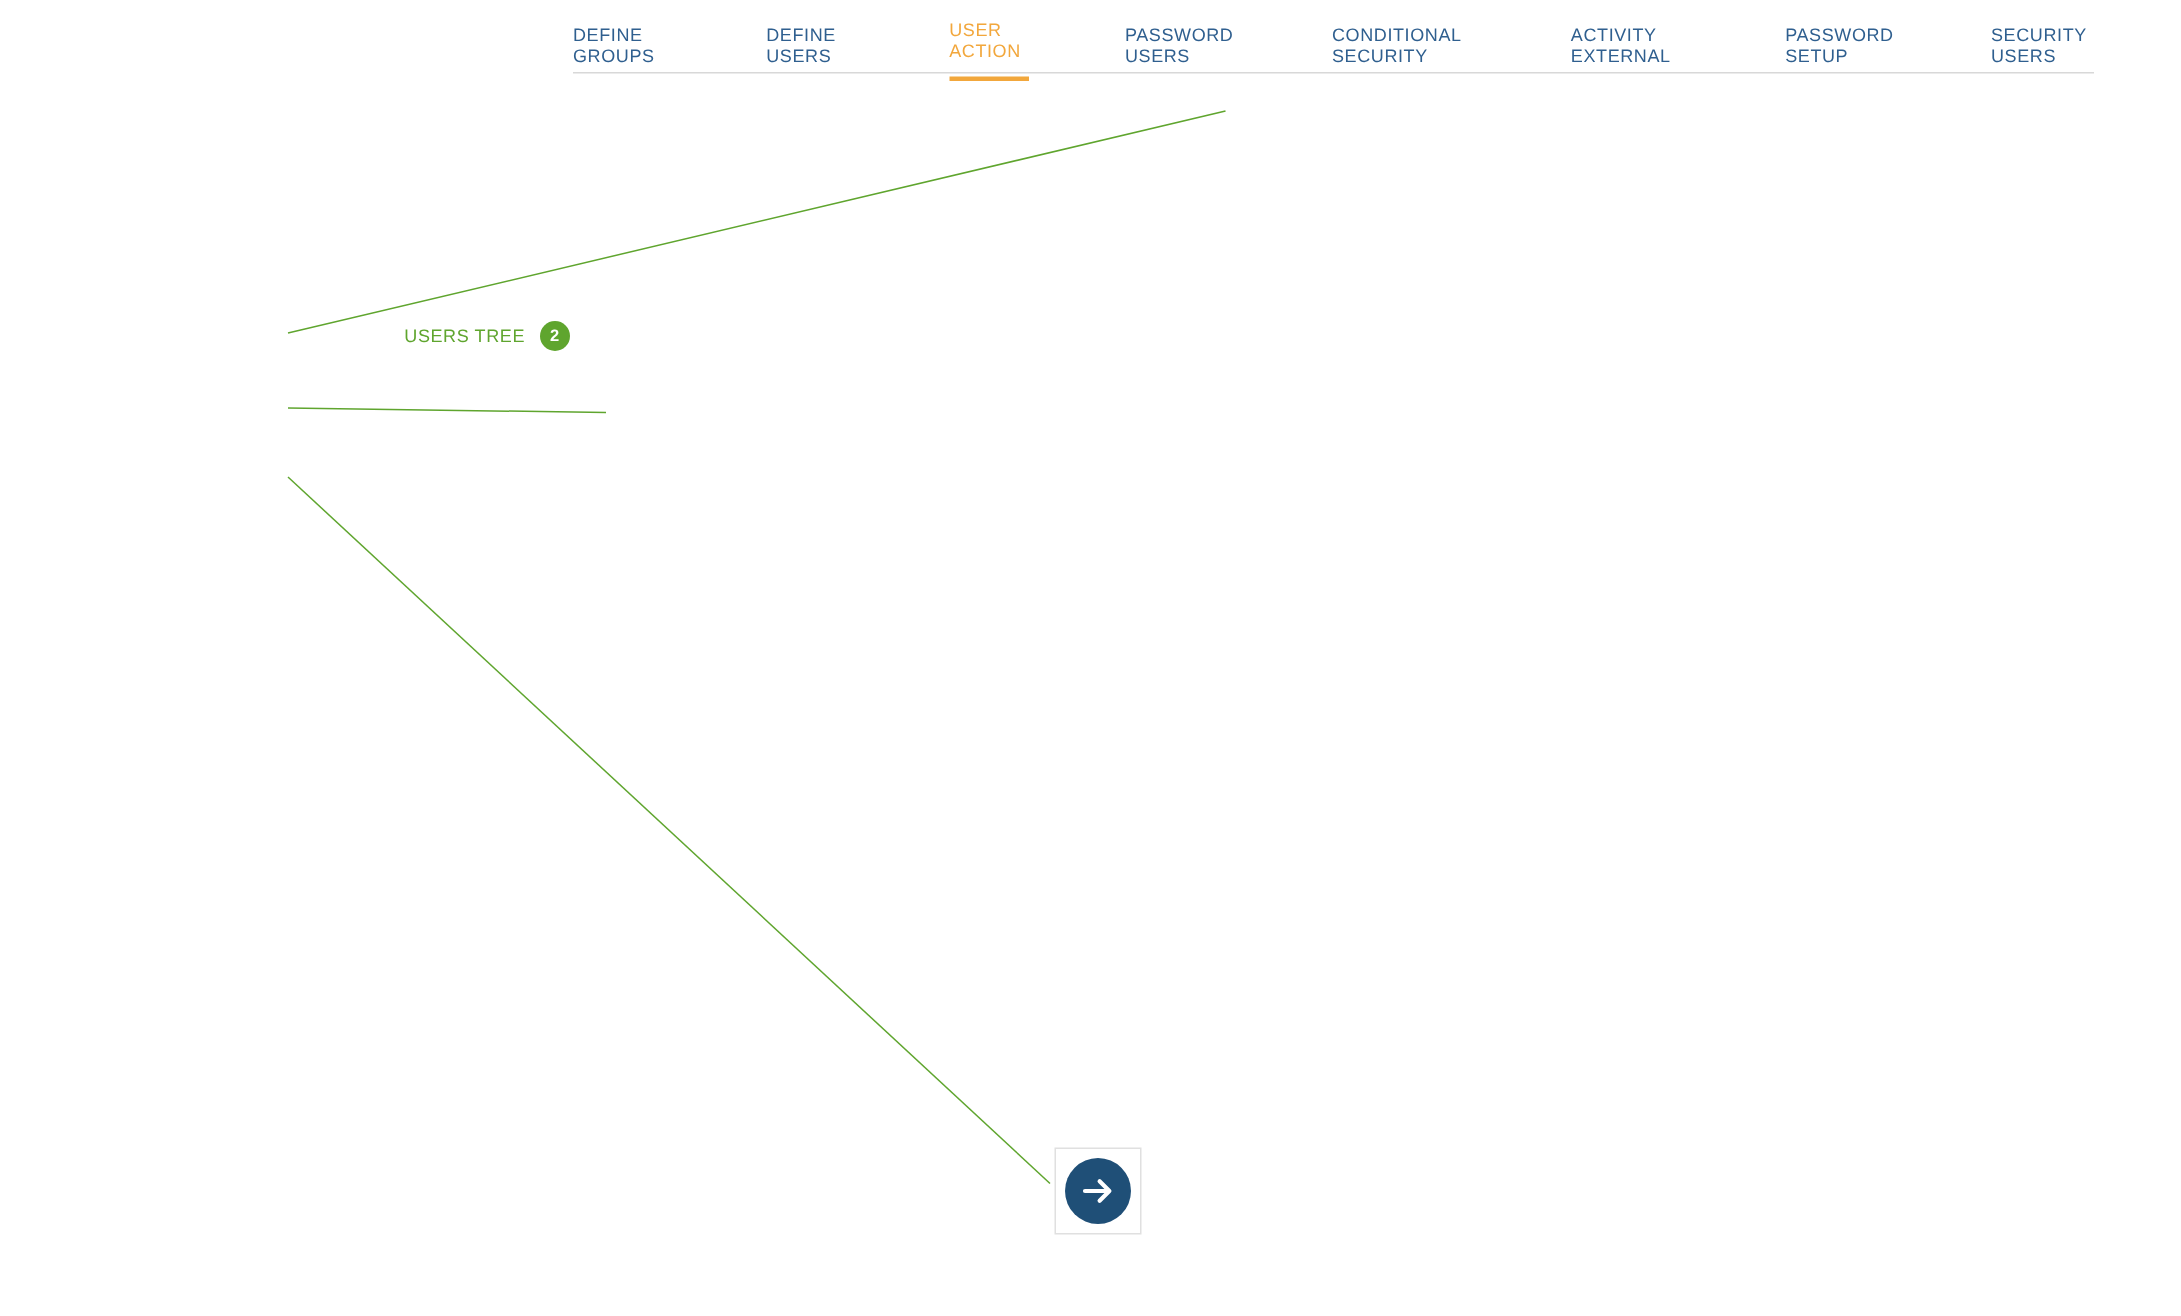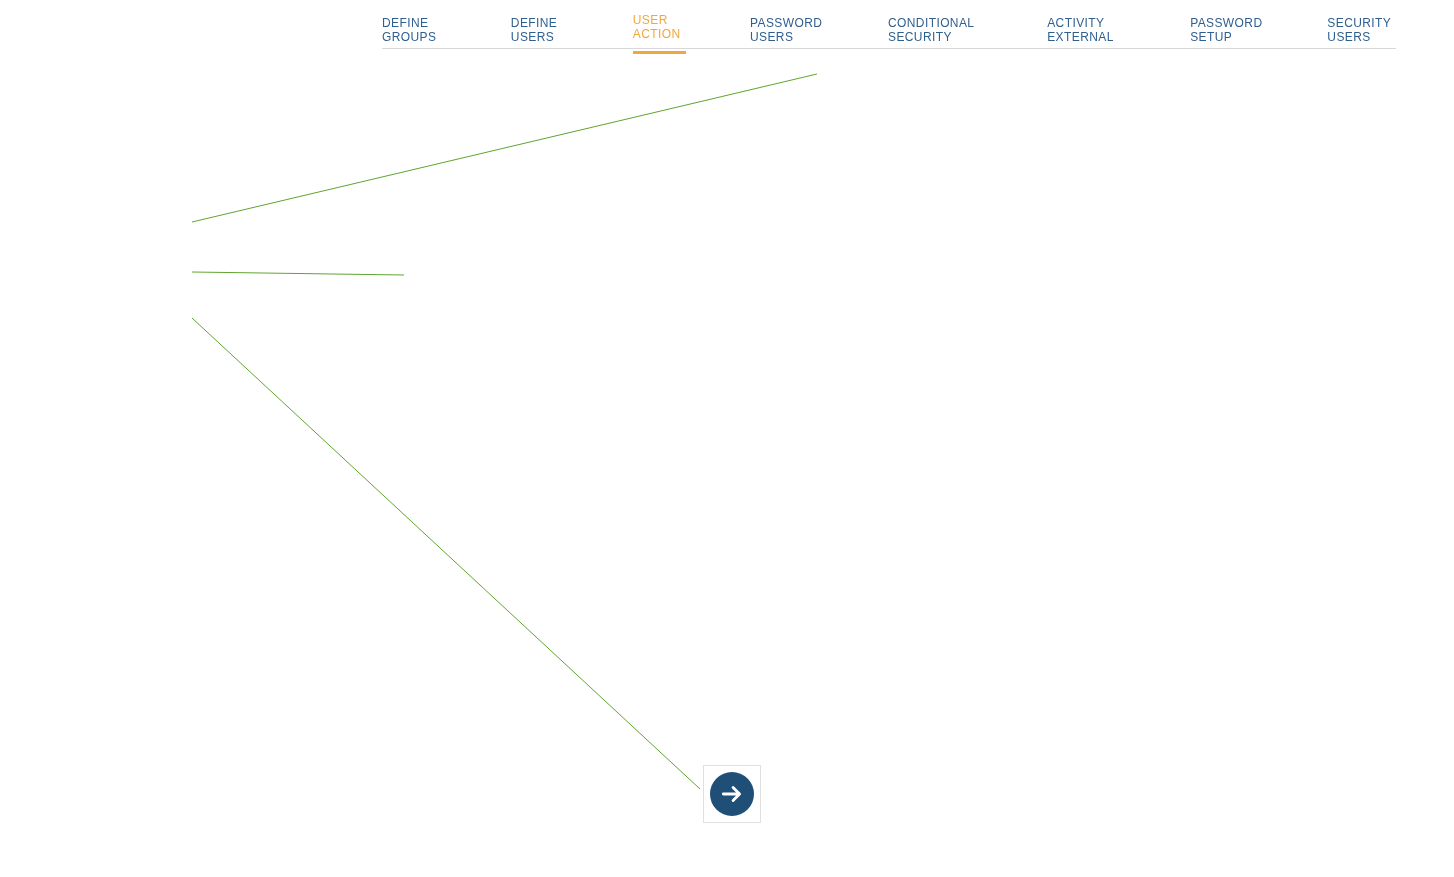--- a/index.html
+++ b/index.html
@@ -162,20 +162,24 @@
     <div class="tab active">USER ACTION</div>
     <div class="tab">PASSWORD USERS</div>
     <div class="tab">CONDITIONAL SECURITY</div>
     <div class="tab">ACTIVITY EXTERNAL</div>
     <div class="tab">PASSWORD SETUP</div>
     <div class="tab">SECURITY USERS</div>
   </div>
 <div class="tabs-bottom-rule"></div>
 
 <div class="callouts" id="callouts">
+    <div class="callout">
+      <span>USERS TREE</span>
+      <span class="badge">2</span>
+    </div>
   </div>
 
 <svg class="connectors" width="1454" height="877">
   <line x1="192" y1="222" x2="817" y2="74" stroke="#5fa52e" stroke-width="1"></line>
   <line x1="192" y1="272" x2="404" y2="275" stroke="#5fa52e" stroke-width="1"></line>
   <line x1="192" y1="318" x2="700" y2="789" stroke="#5fa52e" stroke-width="1"></line>
 </svg>
 
 <div class="panels">
   <div class="panel panel-left">

